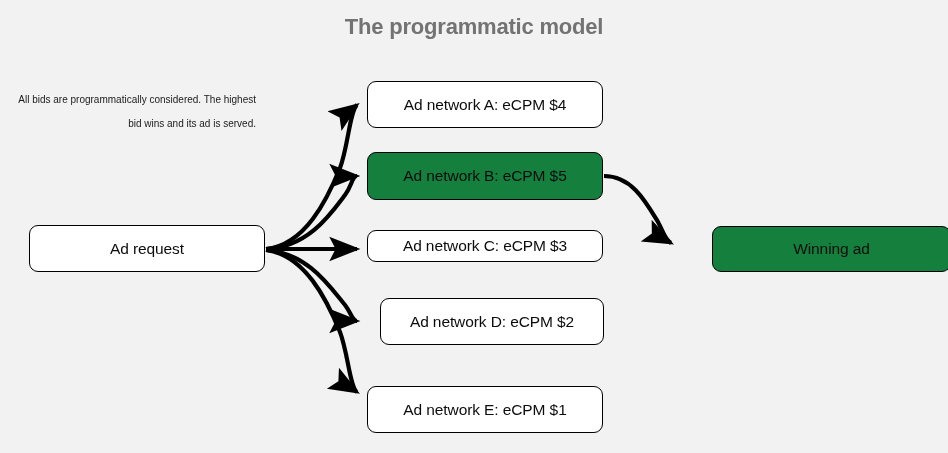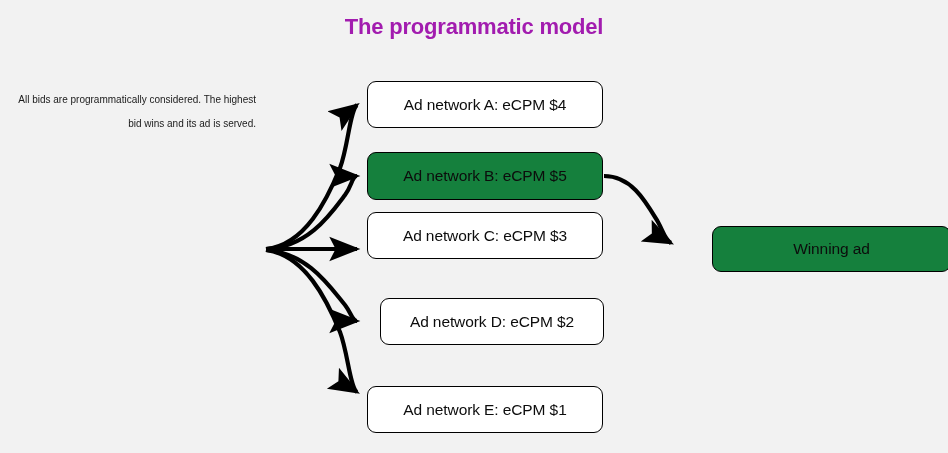--- a/index.html
+++ b/index.html
@@ -28,21 +28,21 @@
     pointer-events: none;
   }
   .title {
     position: absolute;
     left: 0;
     top: 14px;
     width: 948px;
     text-align: center;
     font-size: 22px;
     font-weight: bold;
-    color: #a21caf;
+    color: #737373;
     letter-spacing: -0.2px;
   }
   .desc {
     position: absolute;
     left: 8px;
     top: 88px;
     width: 248px;
     text-align: right;
     font-size: 10px;
     line-height: 24px;
@@ -61,21 +61,21 @@
     color: #0c0c0c;
     letter-spacing: -0.1px;
     background: #ffffff;
   }
   .node.green {
     background: #15803d;
   }
   .n-request { left: 29px;  top: 225px; width: 236px; height: 47px; }
   .n-a       { left: 367px; top: 81px;  width: 236px; height: 47px; }
   .n-b       { left: 367px; top: 152px; width: 236px; height: 48px; }
-  .n-c       { left: 367px; top: 212px; width: 236px; height: 47px; }
+  .n-c       { left: 367px; top: 230px; width: 236px; height: 32px; }
   .n-d       { left: 380px; top: 298px; width: 224px; height: 47px; }
   .n-e       { left: 367px; top: 370px; width: 236px; height: 47px; margin-top: 16px; }
   .n-win     { left: 712px; top: 226px; width: 239px; height: 46px; }
 </style>
 </head>
 <body>
 
 <div id="canvas">
 
   <div class="title">The programmatic model</div>
@@ -92,20 +92,23 @@
     <g fill="none" stroke="#000000" stroke-width="4.2" stroke-linecap="butt" marker-end="url(#arrowhead)">
       <path d="M 266 249 C 305 245 327 200 340 168 C 348 147 350 110 357 105"></path>
       <path d="M 266 249 C 308 247 330 215 345 195 C 352 186 352 176 357 176"></path>
       <path d="M 266 249 L 357 249"></path>
       <path d="M 266 250 C 308 253 330 287 345 305 C 352 314 352 321 357 321"></path>
       <path d="M 266 250 C 305 255 327 300 340 332 C 348 353 350 388 357 392"></path>
       <path d="M 604 176 C 632 176 646 202 658 222 C 663 231 665 240 671 243"></path>
     </g>
   </svg>
 
+  <div class="node n-request">
+    <span>Ad request</span>
+  </div>
 
   <div class="node n-a">
     <span>Ad network A: eCPM $4</span>
   </div>
 
   <div class="node n-b green">
     <span>Ad network B: eCPM $5</span>
   </div>
 
   <div class="node n-c">

